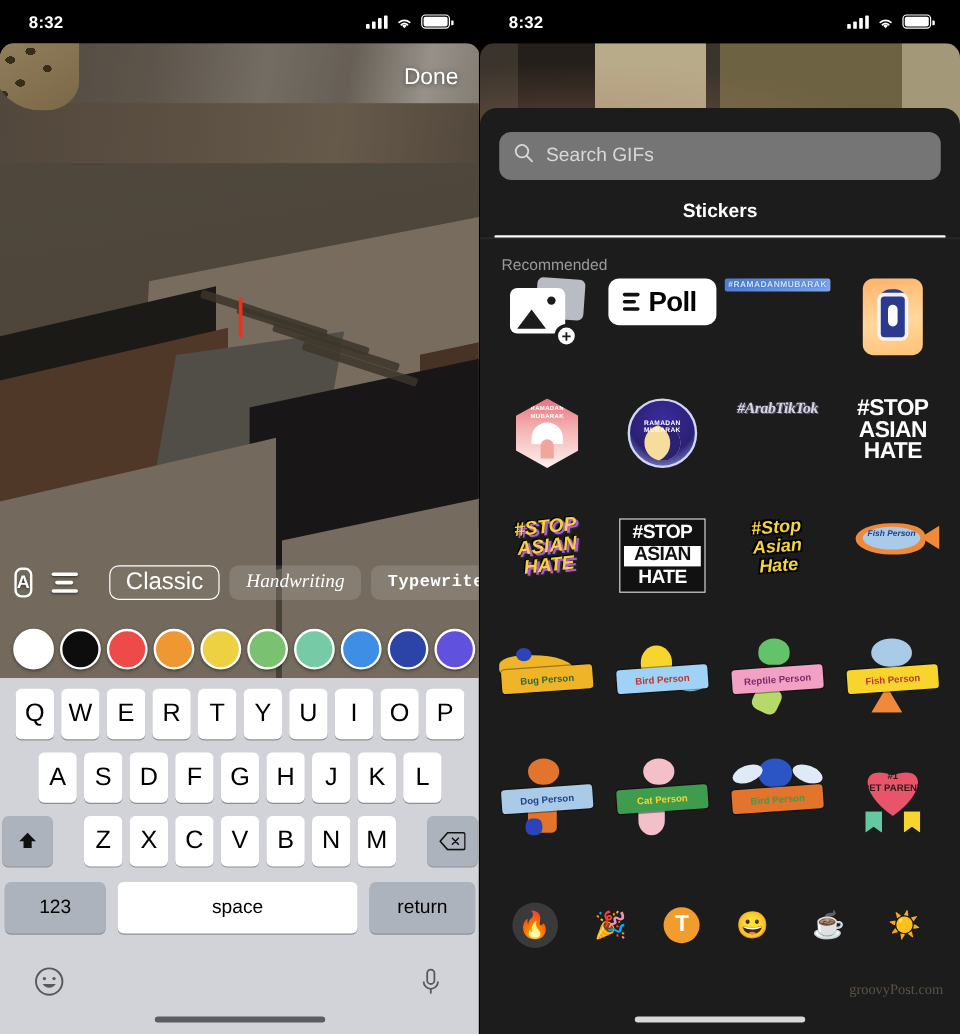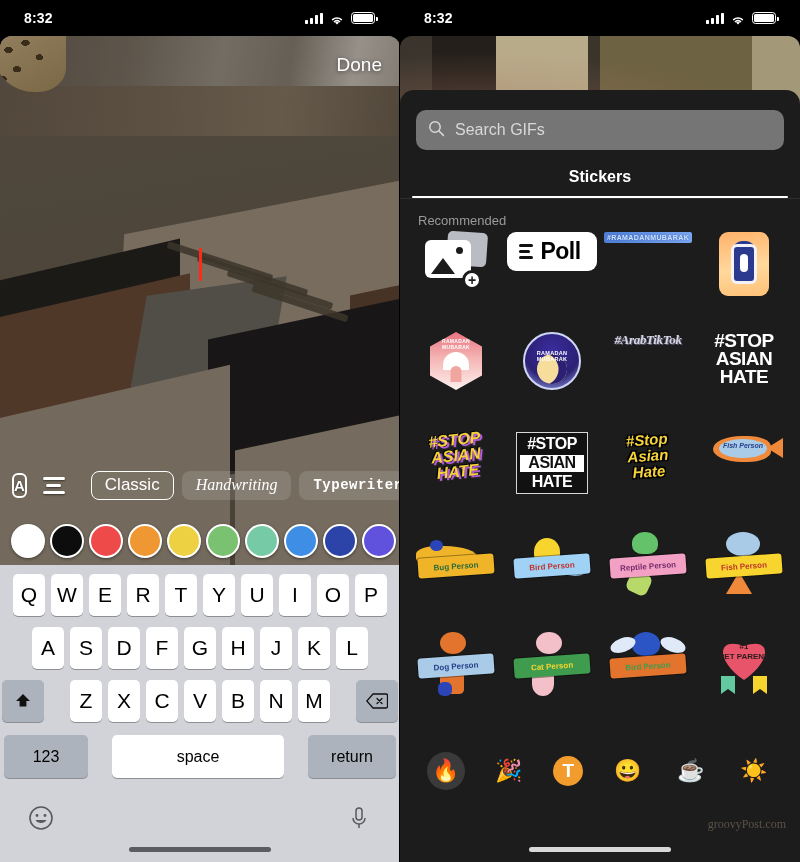--- a/index.html
+++ b/index.html
@@ -144,21 +144,21 @@
   }
   .icon-align { width: 26px; margin-left: 16px; display: flex; flex-direction: column; gap: 4px; align-items: center; }
   .icon-align span { display: block; height: 3px; background: #fff; border-radius: 2px; box-shadow: 0 1px 2px rgba(0,0,0,.5); }
   .icon-align span:nth-child(1) { width: 22px; }
   .icon-align span:nth-child(2) { width: 15px; }
   .icon-align span:nth-child(3) { width: 22px; }
   .bar-sep { width: 1px; height: 24px; background: rgba(255,255,255,.55); margin: 0 12px 0 14px; }
   .font-chips { display: flex; align-items: center; gap: 8px; }
   .chip {
     height: 29px; padding: 0 13px; border-radius: 8px;
-    display: flex; align-items: center; color: #fff; font-size: 17px;
+    display: flex; align-items: center; color: #fff; font-size: 20px;
     border: 1.5px solid transparent; background: rgba(255,255,255,.13);
     white-space: nowrap;
   }
   .chip.sel { border-color: #fff; background: rgba(255,255,255,.06); }
   .chip.classic { font-family: "Liberation Sans", sans-serif; }
   .chip.typewriter { font-family: "Liberation Mono", monospace; font-weight: bold; font-size: 14px; letter-spacing: .5px; }
   .chip.handwriting { font-family: "Liberation Serif", serif; font-style: italic; font-size: 16px; }
 
   
   .color-row {
@@ -183,21 +183,21 @@
   .key {
     width: 32px; height: 42px; background: #fff; border-radius: 5px;
     box-shadow: 0 1px 0 rgba(0,0,0,.32);
     display: flex; align-items: center; justify-content: center;
     font-size: 21px; color: #000; font-weight: 400;
   }
   .key.wide { width: 42px; background: #adb3bd; }
   .krow.r3 { padding: 0 2px; justify-content: space-between; }
   .krow.r4 { justify-content: space-between; padding: 0 4px; margin-top: 2px; }
   .key.num { width: 84px; height: 43px; background: #adb3bd; font-size: 16px; }
-  .key.space { width: 172px; height: 43px; font-size: 16px; }
+  .key.space { width: 200px; height: 43px; font-size: 16px; }
   .key.ret { width: 88px; height: 43px; background: #adb3bd; font-size: 16px; }
   .kb-bottom {
     display: flex; align-items: center; justify-content: space-between;
     padding: 10px 28px 0 28px; height: 48px;
   }
   .glyph { width: 26px; height: 26px; opacity: .8; }
   .home-indicator {
     position: absolute; bottom: 10px; left: 50%; transform: translateX(-50%);
     width: 142px; height: 5px; border-radius: 3px; background: #5a5c60;
   }

